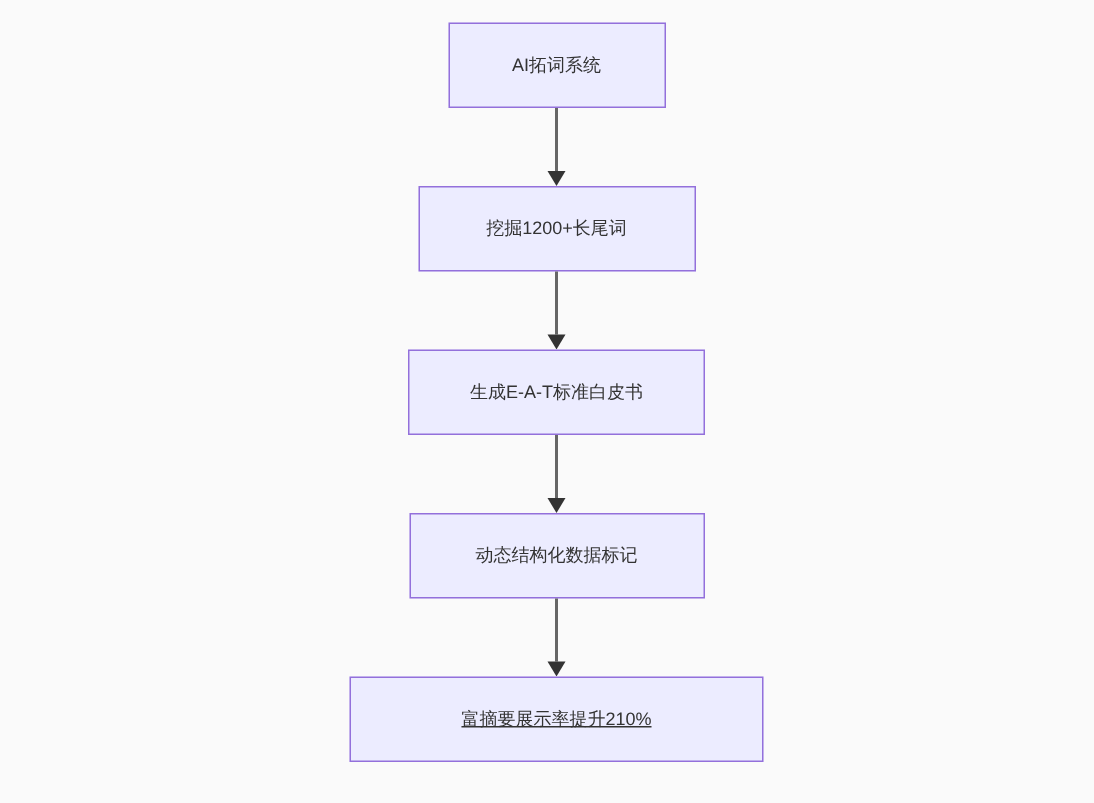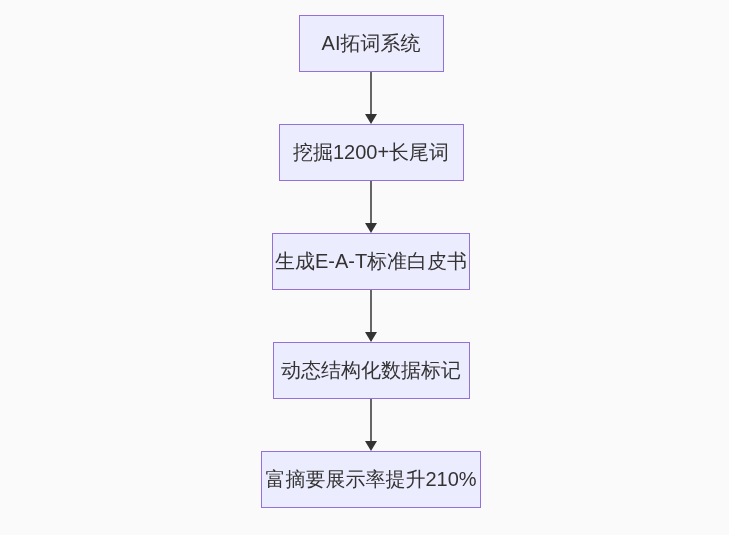--- a/index.html
+++ b/index.html
@@ -22,29 +22,29 @@
   }
 
   .flow-node {
     background: #ececff;
     border: 1px solid #9370db;
     height: 57px;
     display: flex;
     align-items: center;
     justify-content: center;
     color: #333333;
-    font-size: 20px;
+    font-size: 12px;
     white-space: nowrap;
     padding: 0 18px;
   }
   .w1 { width: 145px; }
   .w2 { width: 185px; }
   .w3 { width: 198px; }
   .w4 { width: 197px; }
-  .w5 { width: 220px; }
+  .w5 { width: 276px; text-decoration: underline; }
 
   .flow-edge {
     height: 52px;
     display: flex;
     flex-direction: column;
     align-items: center;
   }
   .edge-line {
     width: 2px;
     flex: 1;

